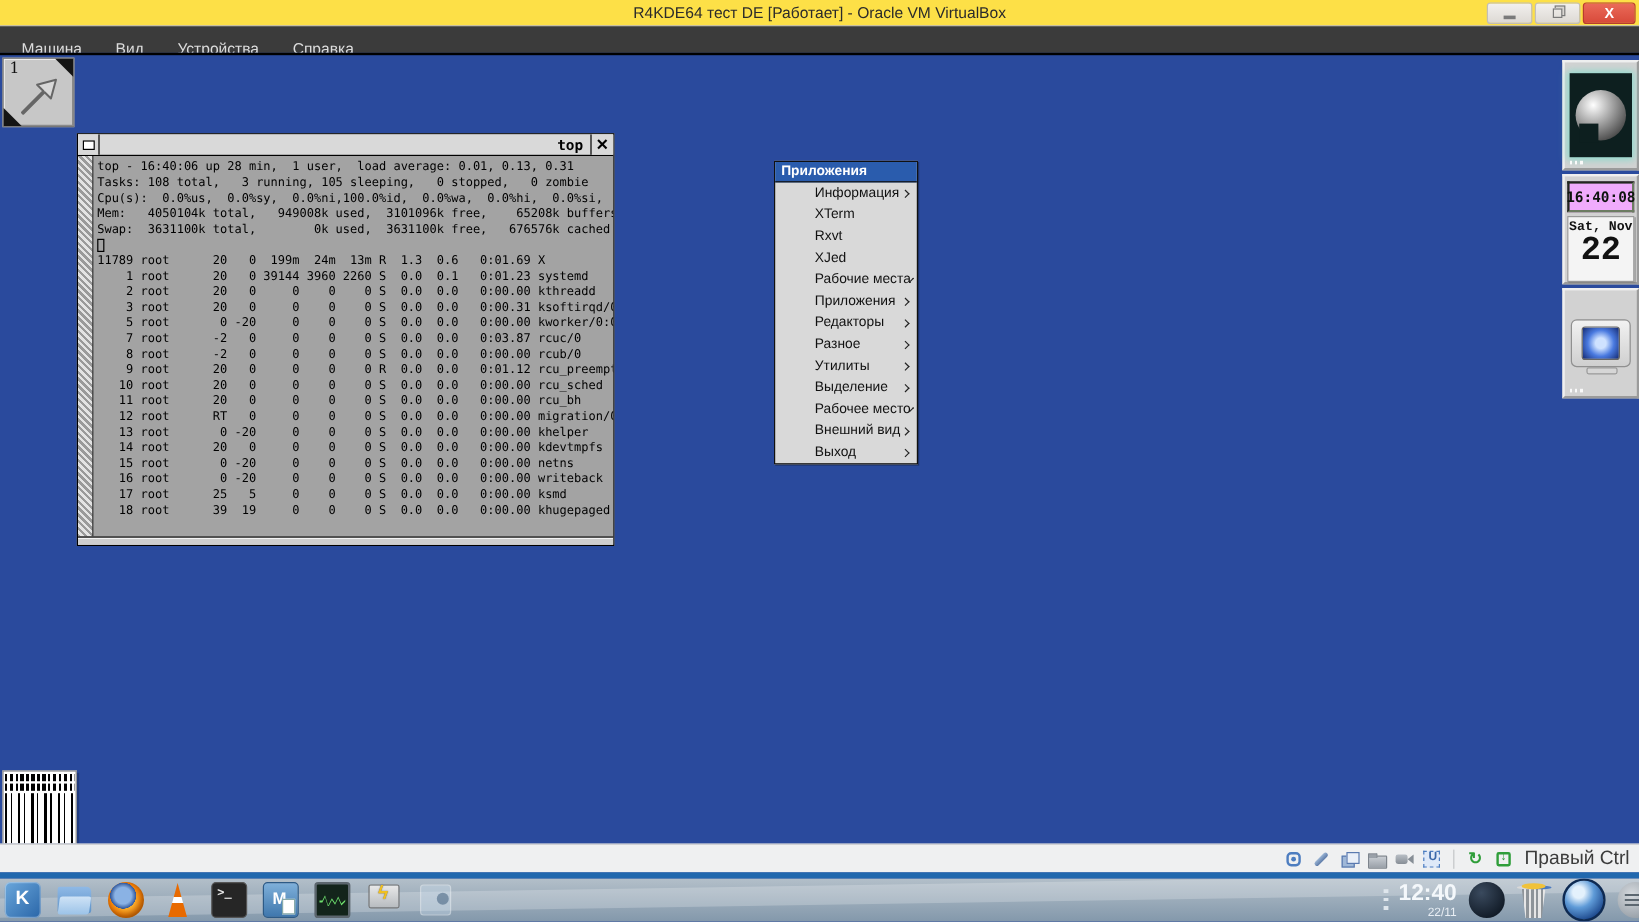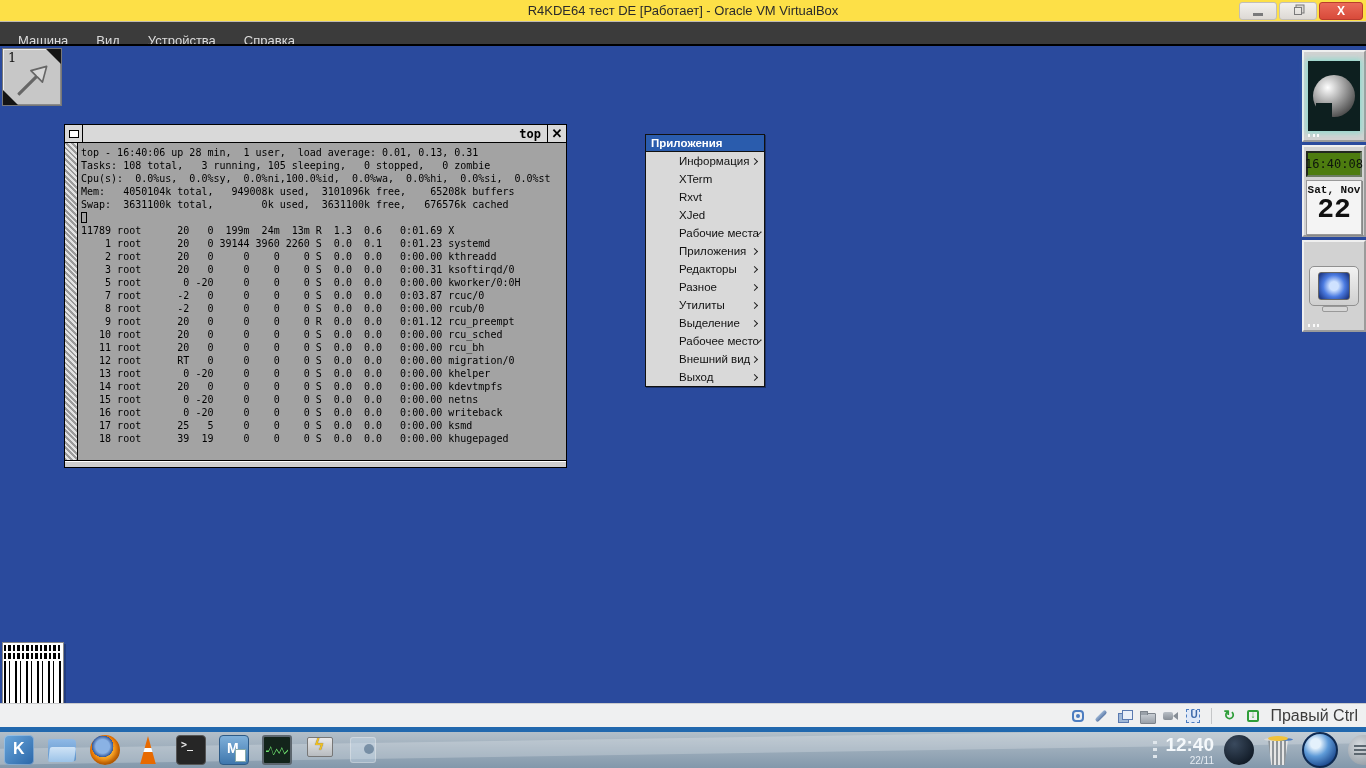--- a/index.html
+++ b/index.html
@@ -20,21 +20,21 @@
   
   .guest { position:absolute; left:0; top:44px; width:1366px; height:659px; background:#2a4a9d; border-top:2px solid #000; overflow:hidden; }
 
   
   .pager1 { position:absolute; left:2px; top:2px; width:60px; height:58px; background:#c7c7c7; border:1px solid #777; box-shadow:inset 1px 1px 0 #eee, inset -1px -1px 0 #8a8a8a; }
   .pager1::before { content:''; position:absolute; top:0; right:0; border-top:15px solid #141414; border-left:15px solid transparent; }
   .pager1::after  { content:''; position:absolute; bottom:0; left:0; border-bottom:15px solid #141414; border-right:15px solid transparent; }
   .pager1 .num { position:absolute; left:5px; top:1px; font-family:"DejaVu Serif",serif; font-size:13px; color:#111; }
 
   
-  .xterm { position:absolute; left:64px; top:78px; width:503px; height:344px; background:#d6d6d6; border:1px solid #000; display:flex; flex-direction:column; }
+  .xterm { position:absolute; left:64px; top:65px; width:448px; height:344px; background:#d6d6d6; border:1px solid #000; display:flex; flex-direction:column; }
   .xterm-titlebar { height:18px; background:#d9d9d9; border-bottom:1px solid #000; display:flex; align-items:stretch; }
   .xterm-menubox { width:18px; border-right:1px solid #000; background:#d9d9d9; display:flex; align-items:center; justify-content:center; }
   .xterm-menubox i { display:block; width:10px; height:8px; border:1px solid #000; background:#fff; }
   .xterm-title { flex:1; display:flex; align-items:center; justify-content:flex-end; padding-right:6px; font-family:"DejaVu Sans Mono",monospace; font-weight:bold; font-size:12px; color:#000; }
   .xterm-close { width:19px; border-left:1px solid #000; display:flex; align-items:center; justify-content:center; font-weight:800; font-size:13px; color:#000; background:#d9d9d9; }
   .xterm-body { flex:1; display:flex; min-height:0; }
   .xterm-scroll { width:13px; border-right:1px solid #000; background:repeating-linear-gradient(45deg,#9a9a9a 0 2px,#e3e3e3 2px 4px); }
   .xterm-content { flex:1; background:#a3a3a3; padding:3px 0 0 3px; font-family:"DejaVu Sans Mono",monospace; font-size:10px; line-height:13px; color:#000; overflow:hidden; }
   .xterm-content pre { font:inherit; white-space:pre; }
   .cursor-line { height:13px; }
@@ -50,21 +50,21 @@
   .menu-arrow { width:5px; height:5px; border-top:1px solid #222; border-right:1px solid #222; transform:rotate(45deg); margin-right:2px; }
 
   
   .dock { position:absolute; right:0; top:4px; width:64px; }
   .dock-cell { width:64px; height:92px; margin-bottom:3px; background:#d2d2d2; border:2px outset #efefef; position:relative; display:flex; align-items:center; justify-content:center; }
   .minidots { position:absolute; left:4px; bottom:3px; width:13px; height:3px; background:repeating-linear-gradient(90deg,#fafafa 0 2px,transparent 2px 4.5px); }
   .sphere-box { width:52px; height:70px; background:#0d1f1f; box-shadow:0 0 6px 2px rgba(130,220,205,.85); display:flex; align-items:center; justify-content:center; position:relative; }
   .sphere { width:42px; height:42px; border-radius:50%; background:radial-gradient(circle at 35% 30%,#ffffff,#a8a8a8 38%,#3c3c3c 85%); }
   .sphere-notch { position:absolute; left:8px; bottom:12px; width:16px; height:16px; background:#0d1f1f; }
   .clock-cell { flex-direction:column; justify-content:flex-start; padding-top:4px; }
-  .lcd { width:56px; height:26px; background:#4d7c0f; border:2px inset #6c7c62; display:flex; align-items:center; justify-content:center; font-family:"DejaVu Sans Mono",monospace; font-weight:normal; font-size:12px; color:#0d140d; }
+  .lcd { width:56px; height:26px; background:#f0abfc; border:2px inset #6c7c62; display:flex; align-items:center; justify-content:center; font-family:"DejaVu Sans Mono",monospace; font-weight:bold; font-size:12px; color:#0d140d; }
   .calendar { width:56px; height:56px; margin-top:3px; background:#f4f4f4; border:1px solid #999; box-shadow:1px 1px 0 #888; text-align:center;font-family:Liberation Mono, monospace; }
   .cal-top { font-size:11px; font-weight:bold; color:#111; margin-top:3px; }
   .cal-day { font-size:28px; font-weight:bold; color:#111; line-height:28px; }
   .crt { width:50px; height:40px; background:linear-gradient(#f2f2f2,#cfcfcf); border:1px solid #909090; border-radius:5px; position:relative; display:flex; align-items:center; justify-content:center; }
   .crt-screen { width:32px; height:28px; border-radius:3px; background:radial-gradient(circle at 50% 50%,#cfe2ff 0 22%,#4a7ae0 55%,#142a72); border:1px solid #666; }
   .crt-base { position:absolute; left:12px; bottom:-7px; width:26px; height:6px; background:#d6d6d6; border:1px solid #999; border-radius:2px; }
 
   
   .iconified { position:absolute; left:2px; top:596px; width:62px; height:62px; background:#fff; border:1px solid #888; box-shadow:2px 2px 0 #00000033; overflow:hidden; }
   .icon-band { height:6px; margin:2px 1px 0 1px; background:repeating-linear-gradient(90deg,#000 0 2px,#fff 2px 4px,#000 4px 7px,#fff 7px 9px); }

